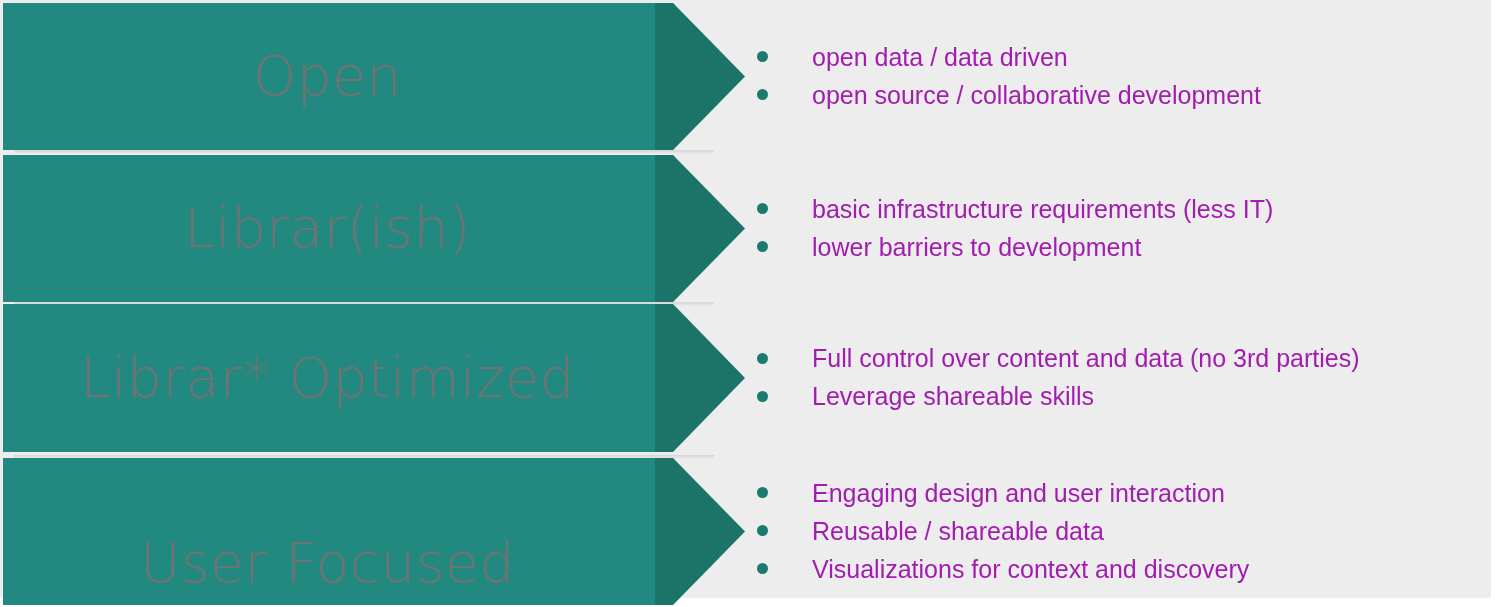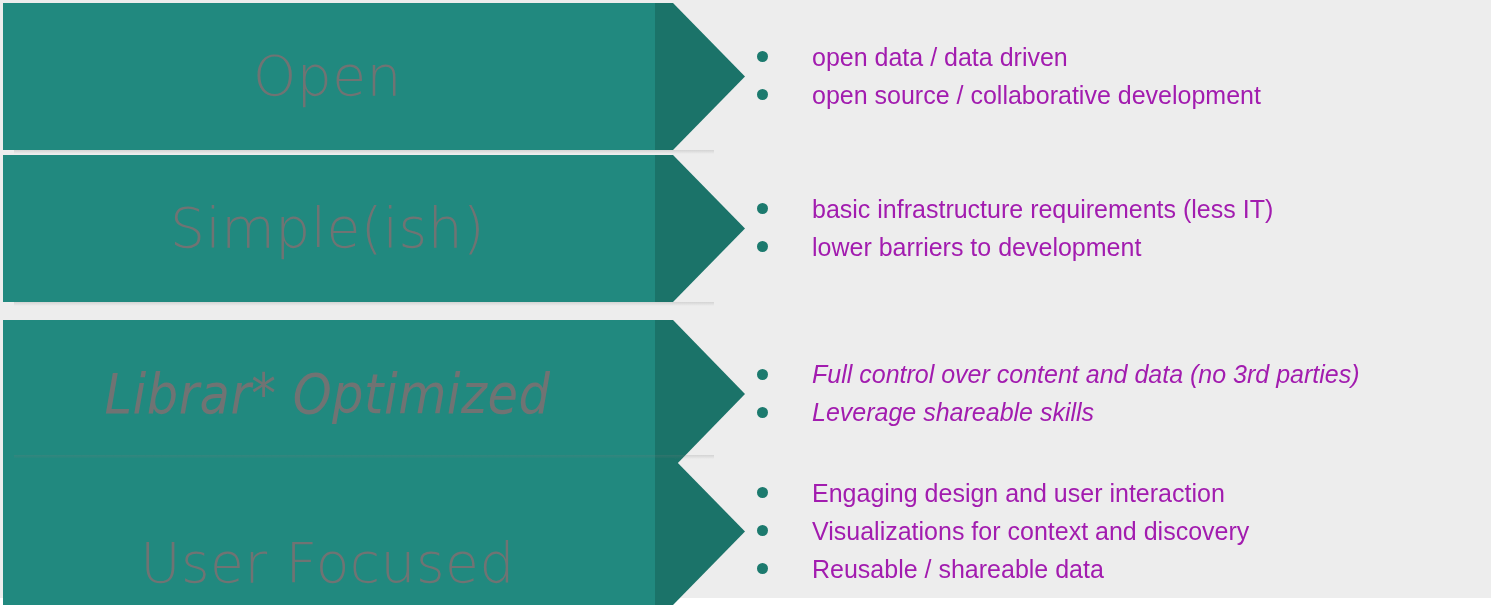--- a/index.html
+++ b/index.html
@@ -154,35 +154,35 @@
   </div>
   <div class="chev-shadow" style="top:150px;"></div>
 
   <div class="row" style="top:155px; height:147px;">
     <div class="chevron">
       <svg viewBox="0 0 742 147" preserveAspectRatio="none" aria-hidden="true">
         <polygon points="0,0 652,0 652,147 0,147" fill="#21897f"></polygon>
         <polygon points="652,0 670,0 742,73.5 670,147 652,147" fill="#1b7369"></polygon>
       </svg>
     </div>
-    <div class="chevron-label">Simple(ish)</div>
+    <div class="chevron-label">Librar(ish)</div>
     <div class="bullets">
       <div class="bullet">
         <span class="bullet-dot"><i></i></span>
         <span class="bullet-text">basic infrastructure requirements (less IT)</span>
       </div>
       <div class="bullet">
         <span class="bullet-dot"><i></i></span>
         <span class="bullet-text">lower barriers to development</span>
       </div>
     </div>
   </div>
   <div class="chev-shadow" style="top:302px;"></div>
 
-  <div class="row" style="top:320px; height:148px;font-style:italic;">
+  <div class="row" style="top:304px; height:148px;">
     <div class="chevron">
       <svg viewBox="0 0 742 148" preserveAspectRatio="none" aria-hidden="true">
         <polygon points="0,0 652,0 652,148 0,148" fill="#21897f"></polygon>
         <polygon points="652,0 670,0 742,74 670,148 652,148" fill="#1b7369"></polygon>
       </svg>
     </div>
     <div class="chevron-label">Librar* Optimized</div>
     <div class="bullets">
       <div class="bullet">
         <span class="bullet-dot"><i></i></span>
@@ -204,22 +204,22 @@
       </svg>
     </div>
     <div class="chevron-label" style="height:171px;margin-top:20px;">User Focused</div>
     <div class="bullets" style="height:147px;justify-content:center;">
       <div class="bullet">
         <span class="bullet-dot"><i></i></span>
         <span class="bullet-text">Engaging design and user interaction</span>
       </div>
       <div class="bullet">
         <span class="bullet-dot"><i></i></span>
+        <span class="bullet-text">Reusable / shareable data</span>
+      </div>
+      <div class="bullet">
+        <span class="bullet-dot"><i></i></span>
         <span class="bullet-text">Visualizations for context and discovery</span>
       </div>
-      <div class="bullet">
-        <span class="bullet-dot"><i></i></span>
-        <span class="bullet-text">Reusable / shareable data</span>
-      </div>
     </div>
   </div>
 
 </div>
 
 </body></html>

